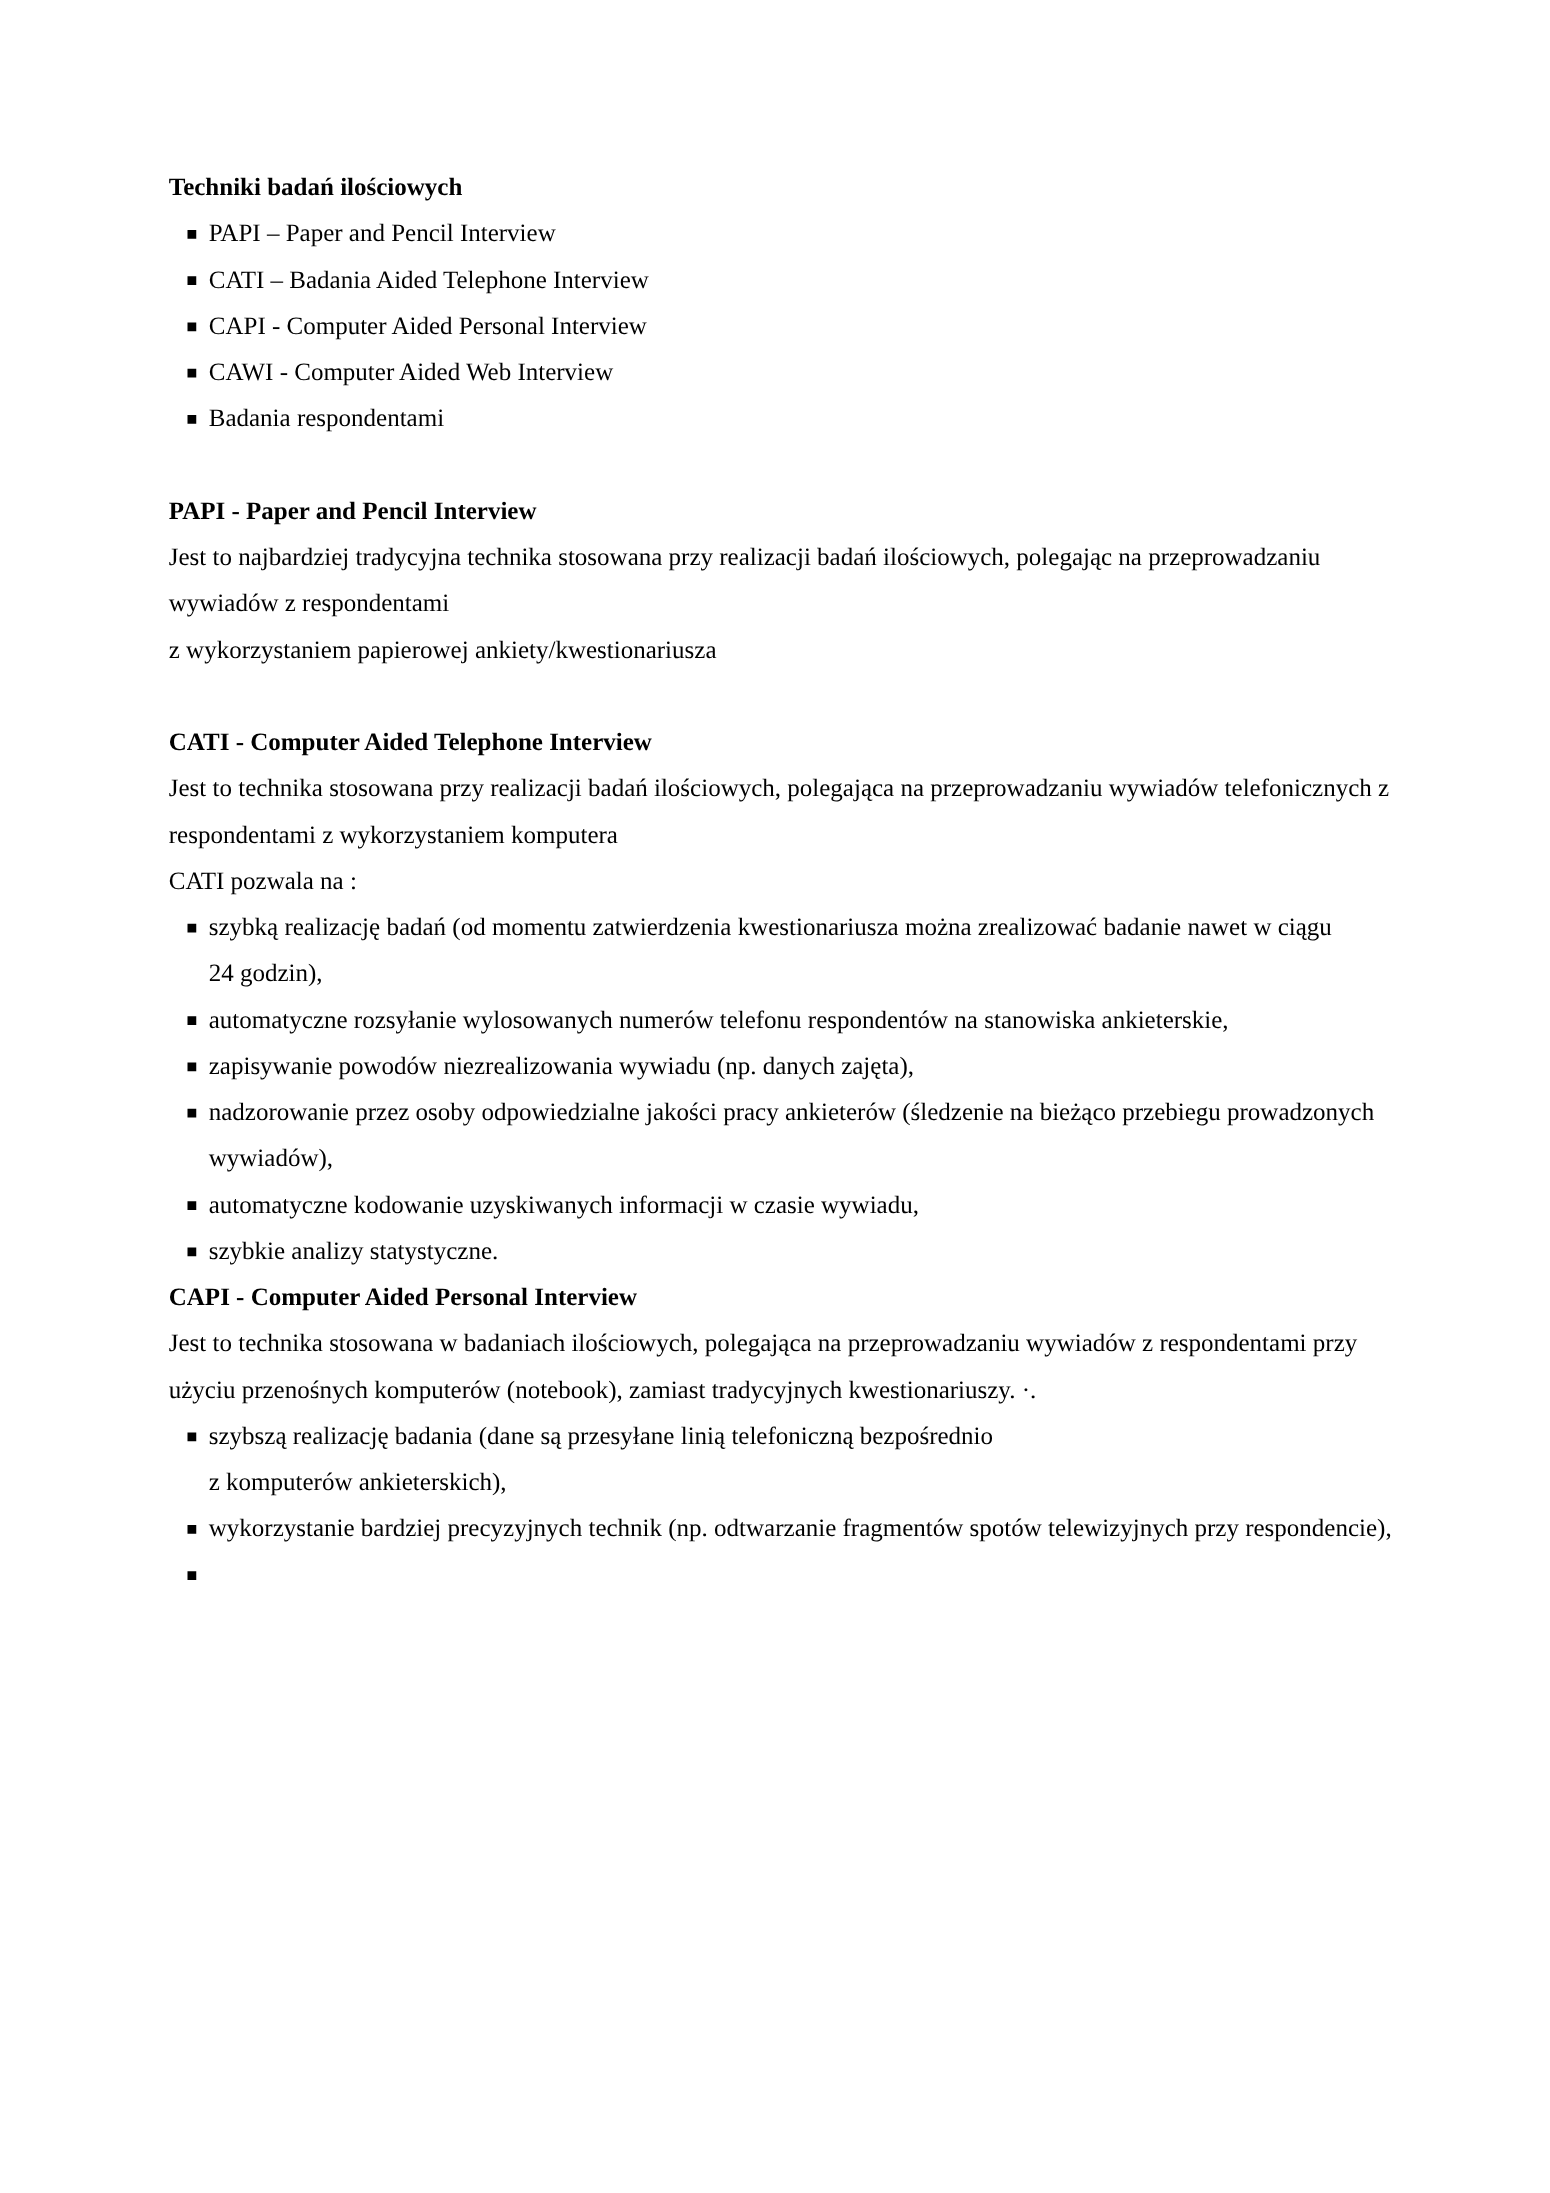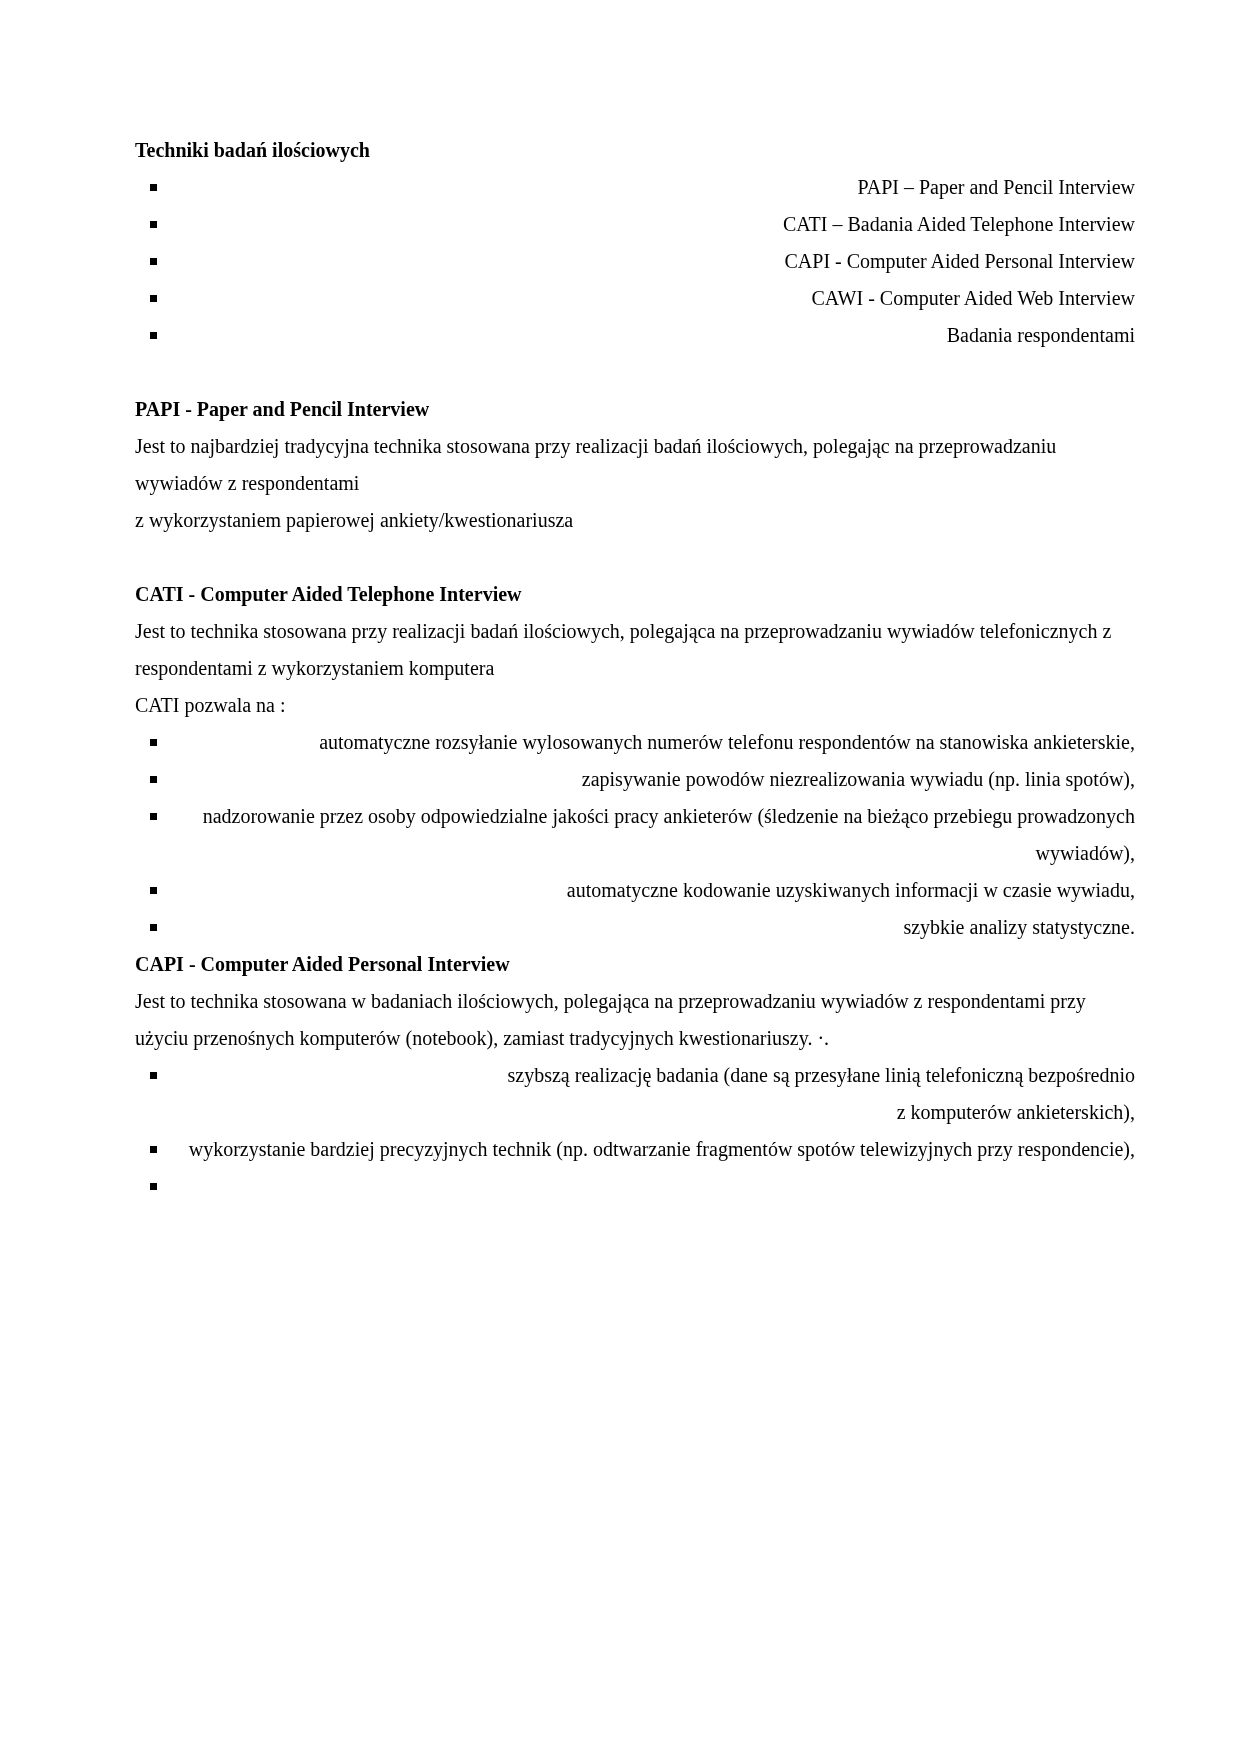--- a/index.html
+++ b/index.html
@@ -35,21 +35,20 @@
     margin: 0;
     white-space: pre-line;
   }
   .lead {
     margin: 0;
   }
   ul.bullets {
     list-style: none;
     margin: 0;
     padding: 0 0 0 15px;
-    text-align: right;
   }
   ul.bullets li {
     position: relative;
     padding-left: 17px;
     white-space: pre-line;
   }
   .sq {
     position: absolute;
     left: 0;
     top: 15px;
@@ -76,22 +75,24 @@
 
   <h2 class="doc-heading section-heading">PAPI - Paper and Pencil Interview</h2>
   <p class="para">Jest to najbardziej tradycyjna technika stosowana przy realizacji badań ilościowych, polegając na przeprowadzaniu wywiadów z respondentami
 z wykorzystaniem papierowej ankiety/kwestionariusza</p>
 
   <h2 class="doc-heading section-heading">CATI - Computer Aided Telephone Interview</h2>
   <p class="para">Jest to technika stosowana przy realizacji badań ilościowych, polegająca na przeprowadzaniu wywiadów telefonicznych z respondentami z wykorzystaniem komputera</p>
   <p class="para lead">CATI pozwala na :</p>
 
   <ul class="bullets">
+    <li><span class="sq"></span><span>szybką realizację badań (od momentu zatwierdzenia kwestionariusza można zrealizować badanie nawet w ciągu
+24 godzin),</span></li>
     <li><span class="sq"></span><span>automatyczne rozsyłanie wylosowanych numerów telefonu respondentów na stanowiska ankieterskie,</span></li>
-    <li><span class="sq"></span><span>zapisywanie powodów niezrealizowania wywiadu (np. linia spotów),</span></li>
+    <li><span class="sq"></span><span>zapisywanie powodów niezrealizowania wywiadu (np. danych zajęta),</span></li>
     <li><span class="sq"></span><span>nadzorowanie przez osoby odpowiedzialne jakości pracy ankieterów (śledzenie na bieżąco przebiegu prowadzonych wywiadów),</span></li>
     <li><span class="sq"></span><span>automatyczne kodowanie uzyskiwanych informacji w czasie wywiadu,</span></li>
     <li><span class="sq"></span><span>szybkie analizy statystyczne.</span></li>
   </ul>
 
   <h2 class="doc-heading section-heading tight">CAPI - Computer Aided Personal Interview</h2>
   <p class="para">Jest to technika stosowana w badaniach ilościowych, polegająca na przeprowadzaniu wywiadów z respondentami przy użyciu przenośnych komputerów (notebook), zamiast tradycyjnych kwestionariuszy. ·.</p>
 
   <ul class="bullets">
     <li><span class="sq"></span><span>szybszą realizację badania (dane są przesyłane linią telefoniczną bezpośrednio

